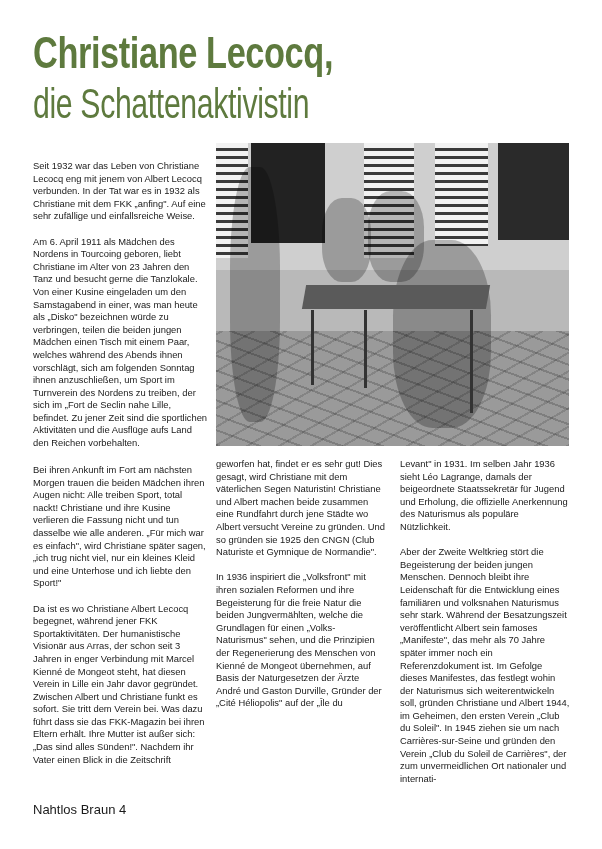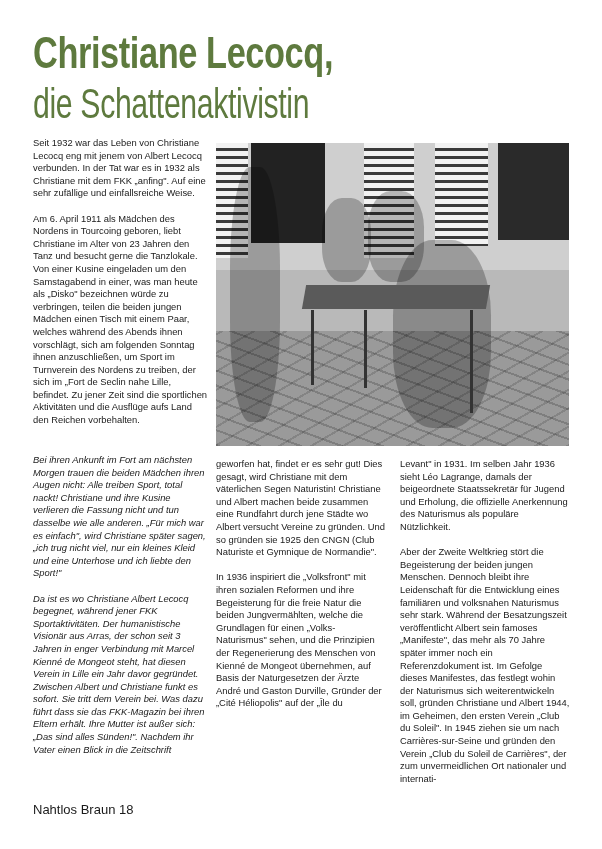--- a/index.html
+++ b/index.html
@@ -14,22 +14,22 @@
     position: absolute; left: 33px; top: 82px; margin: 0;
     font-family: "Liberation Sans", sans-serif; font-weight: normal;
     font-size: 42px; line-height: 44px; color: #5e7a3e;
     transform: scaleX(0.72); transform-origin: left top; white-space: nowrap; letter-spacing: -0.5px;
   }
   .col {
     position: absolute; font-family: "Liberation Sans", sans-serif;
     font-size: 9.4px; line-height: 12.6px; color: #1a1a1a;
   }
   .col p { margin: 0 0 12.6px 0; }
-  .col1a { left: 33px; top: 137px; width: 176px; }
-  .col1b { left: 33px; top: 454px; width: 176px; font-style: italic; }
+  .col1a { left: 33px; top: 160px; width: 176px; }
+  .col1b { left: 33px; top: 464px; width: 176px; }
   .col2  { left: 216px; top: 458px; width: 170px; }
   .col3  { left: 400px; top: 458px; width: 170px; }
 
   .photo {
     position: absolute; left: 216px; top: 143px; width: 353px; height: 303px;
     background: #b9b9b9; overflow: hidden;
   }
   .photo .wall { position: absolute; left: 0; top: 0; width: 100%; height: 42%; background: #cfcfcf; }
   .photo .shutter {
     position: absolute; top: 0; height: 38%;
@@ -89,13 +89,13 @@
 <div class="col col2">
   <p>geworfen hat, findet er es sehr gut! Dies gesagt, wird Christiane mit dem väterlichen Segen Naturistin! Christiane und Albert machen beide zusammen eine Rundfahrt durch jene Städte wo Albert versucht Vereine zu gründen. Und so gründen sie 1925 den CNGN (Club Naturiste et Gymnique de Normandie".</p>
   <p>In 1936 inspiriert die „Volksfront" mit ihren sozialen Reformen und ihre Begeisterung für die freie Natur die beiden Jungvermählten, welche die Grundlagen für einen „Volks-Naturismus" sehen, und die Prinzipien der Regenerierung des Menschen von Kienné de Mongeot übernehmen, auf Basis der Naturgesetzen der Ärzte André und Gaston Durville, Gründer der „Cité Héliopolis" auf der „Île du</p>
 </div>
 
 <div class="col col3">
   <p>Levant" in 1931. Im selben Jahr 1936 sieht Léo Lagrange, damals der beigeordnete Staatssekretär für Jugend und Erholung, die offizielle Anerkennung des Naturismus als populäre Nützlichkeit.</p>
   <p>Aber der Zweite Weltkrieg stört die Begeisterung der beiden jungen Menschen. Dennoch bleibt ihre Leidenschaft für die Entwicklung eines familiären und volksnahen Naturismus sehr stark. Während der Besatzungszeit veröffentlicht Albert sein famoses „Manifeste", das mehr als 70 Jahre später immer noch ein Referenzdokument ist. Im Gefolge dieses Manifestes, das festlegt wohin der Naturismus sich weiterentwickeln soll, gründen Christiane und Albert 1944, im Geheimen, den ersten Verein „Club du Soleil". In 1945 ziehen sie um nach Carrières-sur-Seine und gründen den Verein „Club du Soleil de Carrières", der zum unvermeidlichen Ort nationaler und internati-</p>
 </div>
 
-<p class="footer">Nahtlos Braun 18</p>
+<p class="footer">Nahtlos Braun 4</p>
 
 </body></html>

